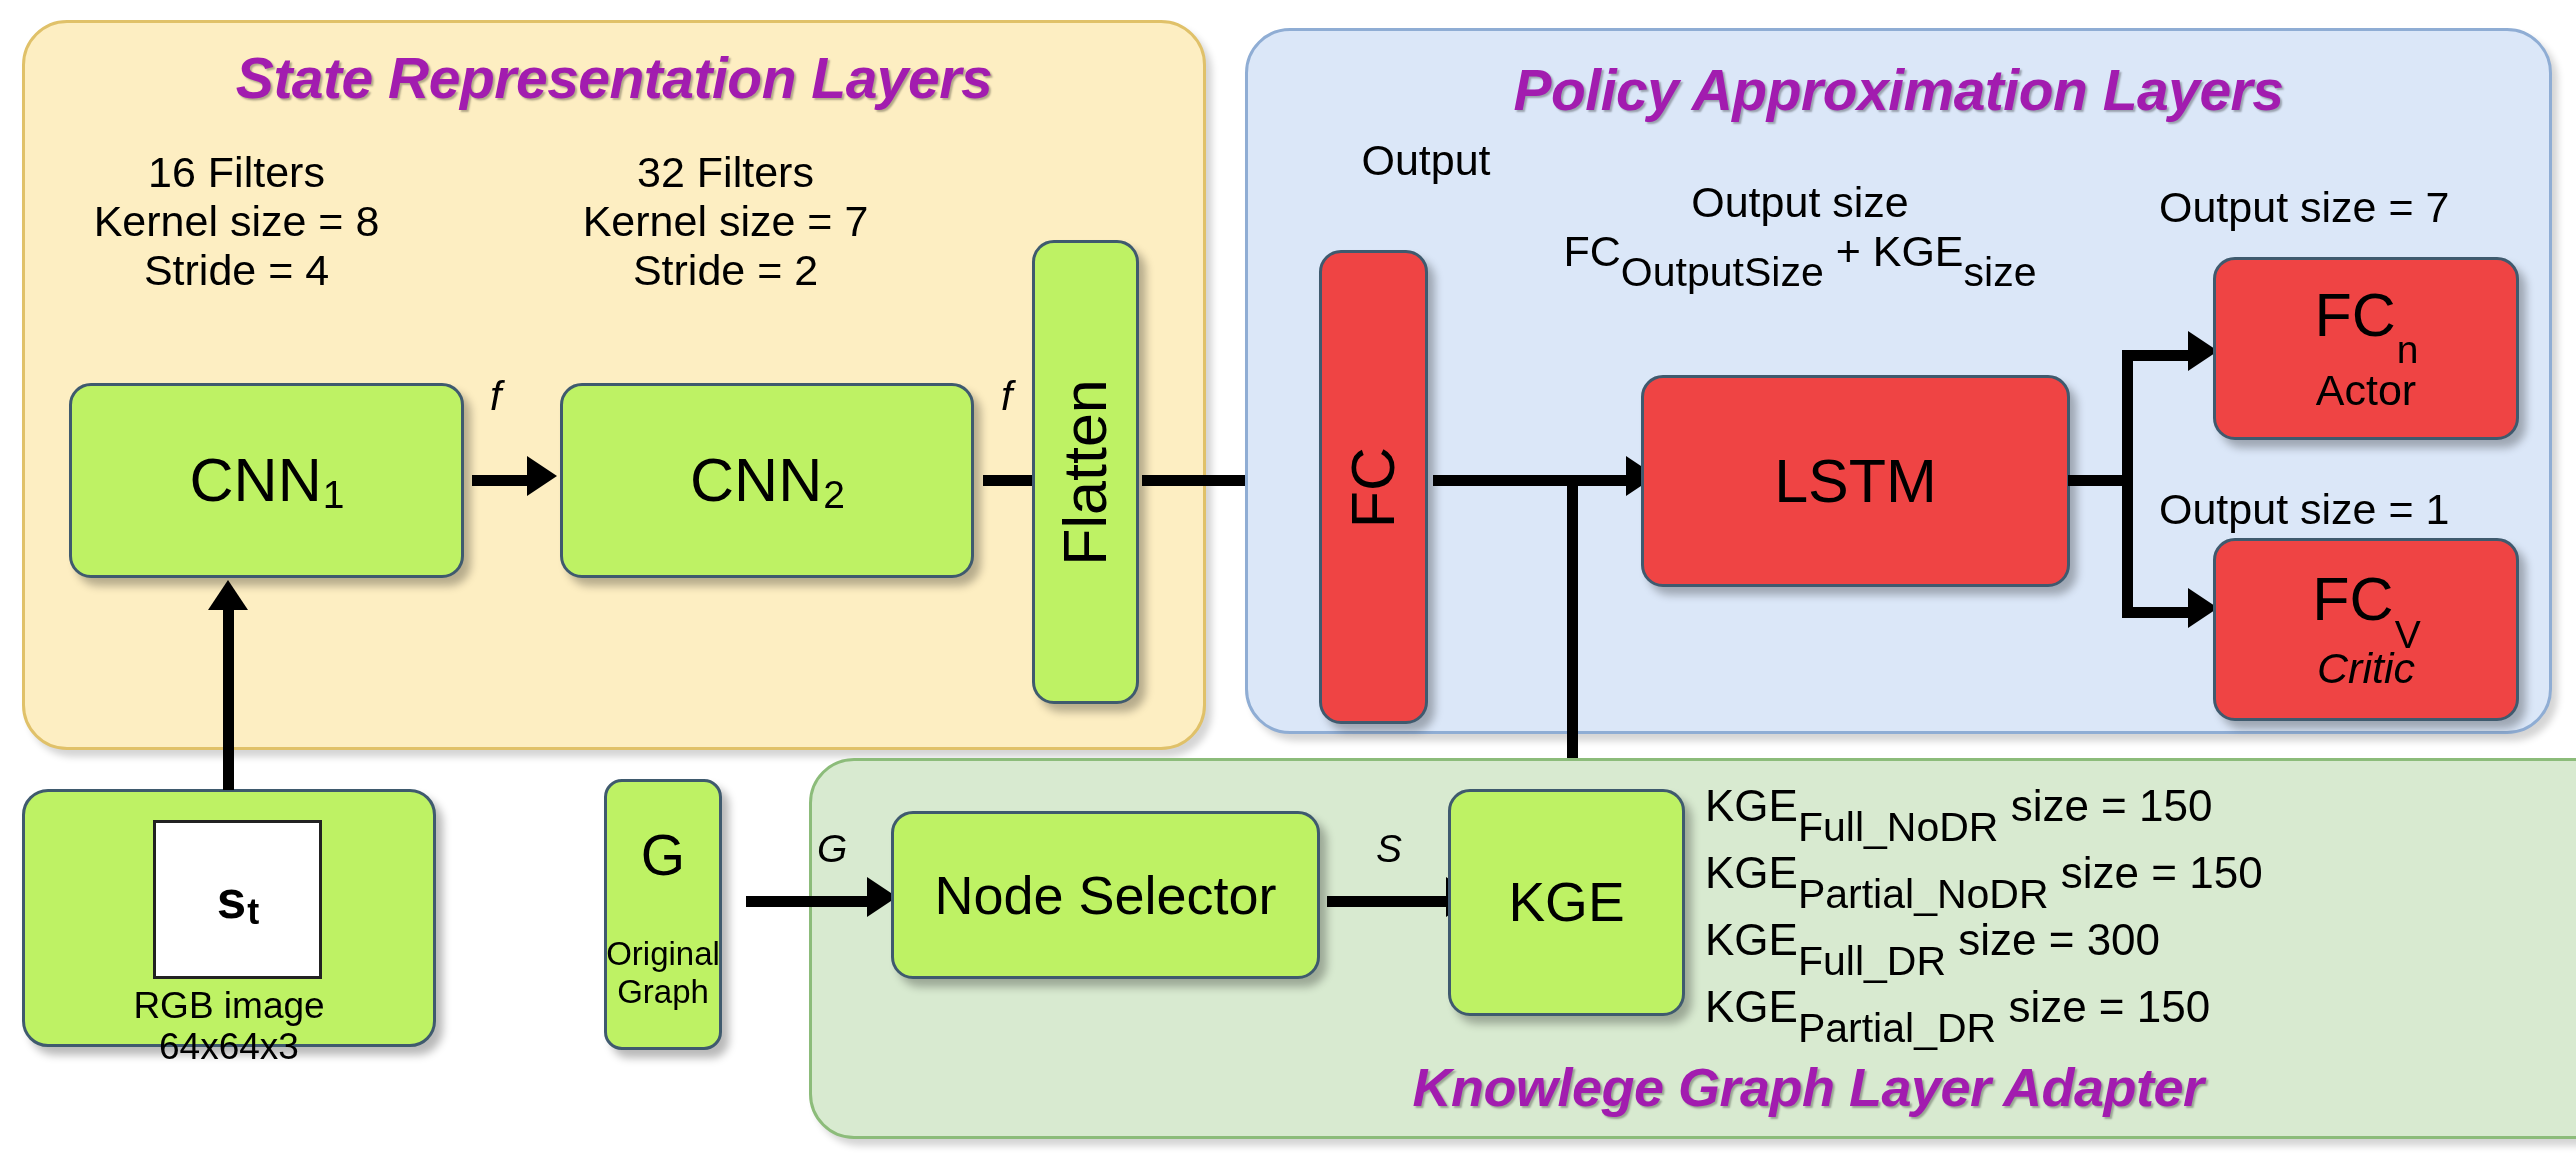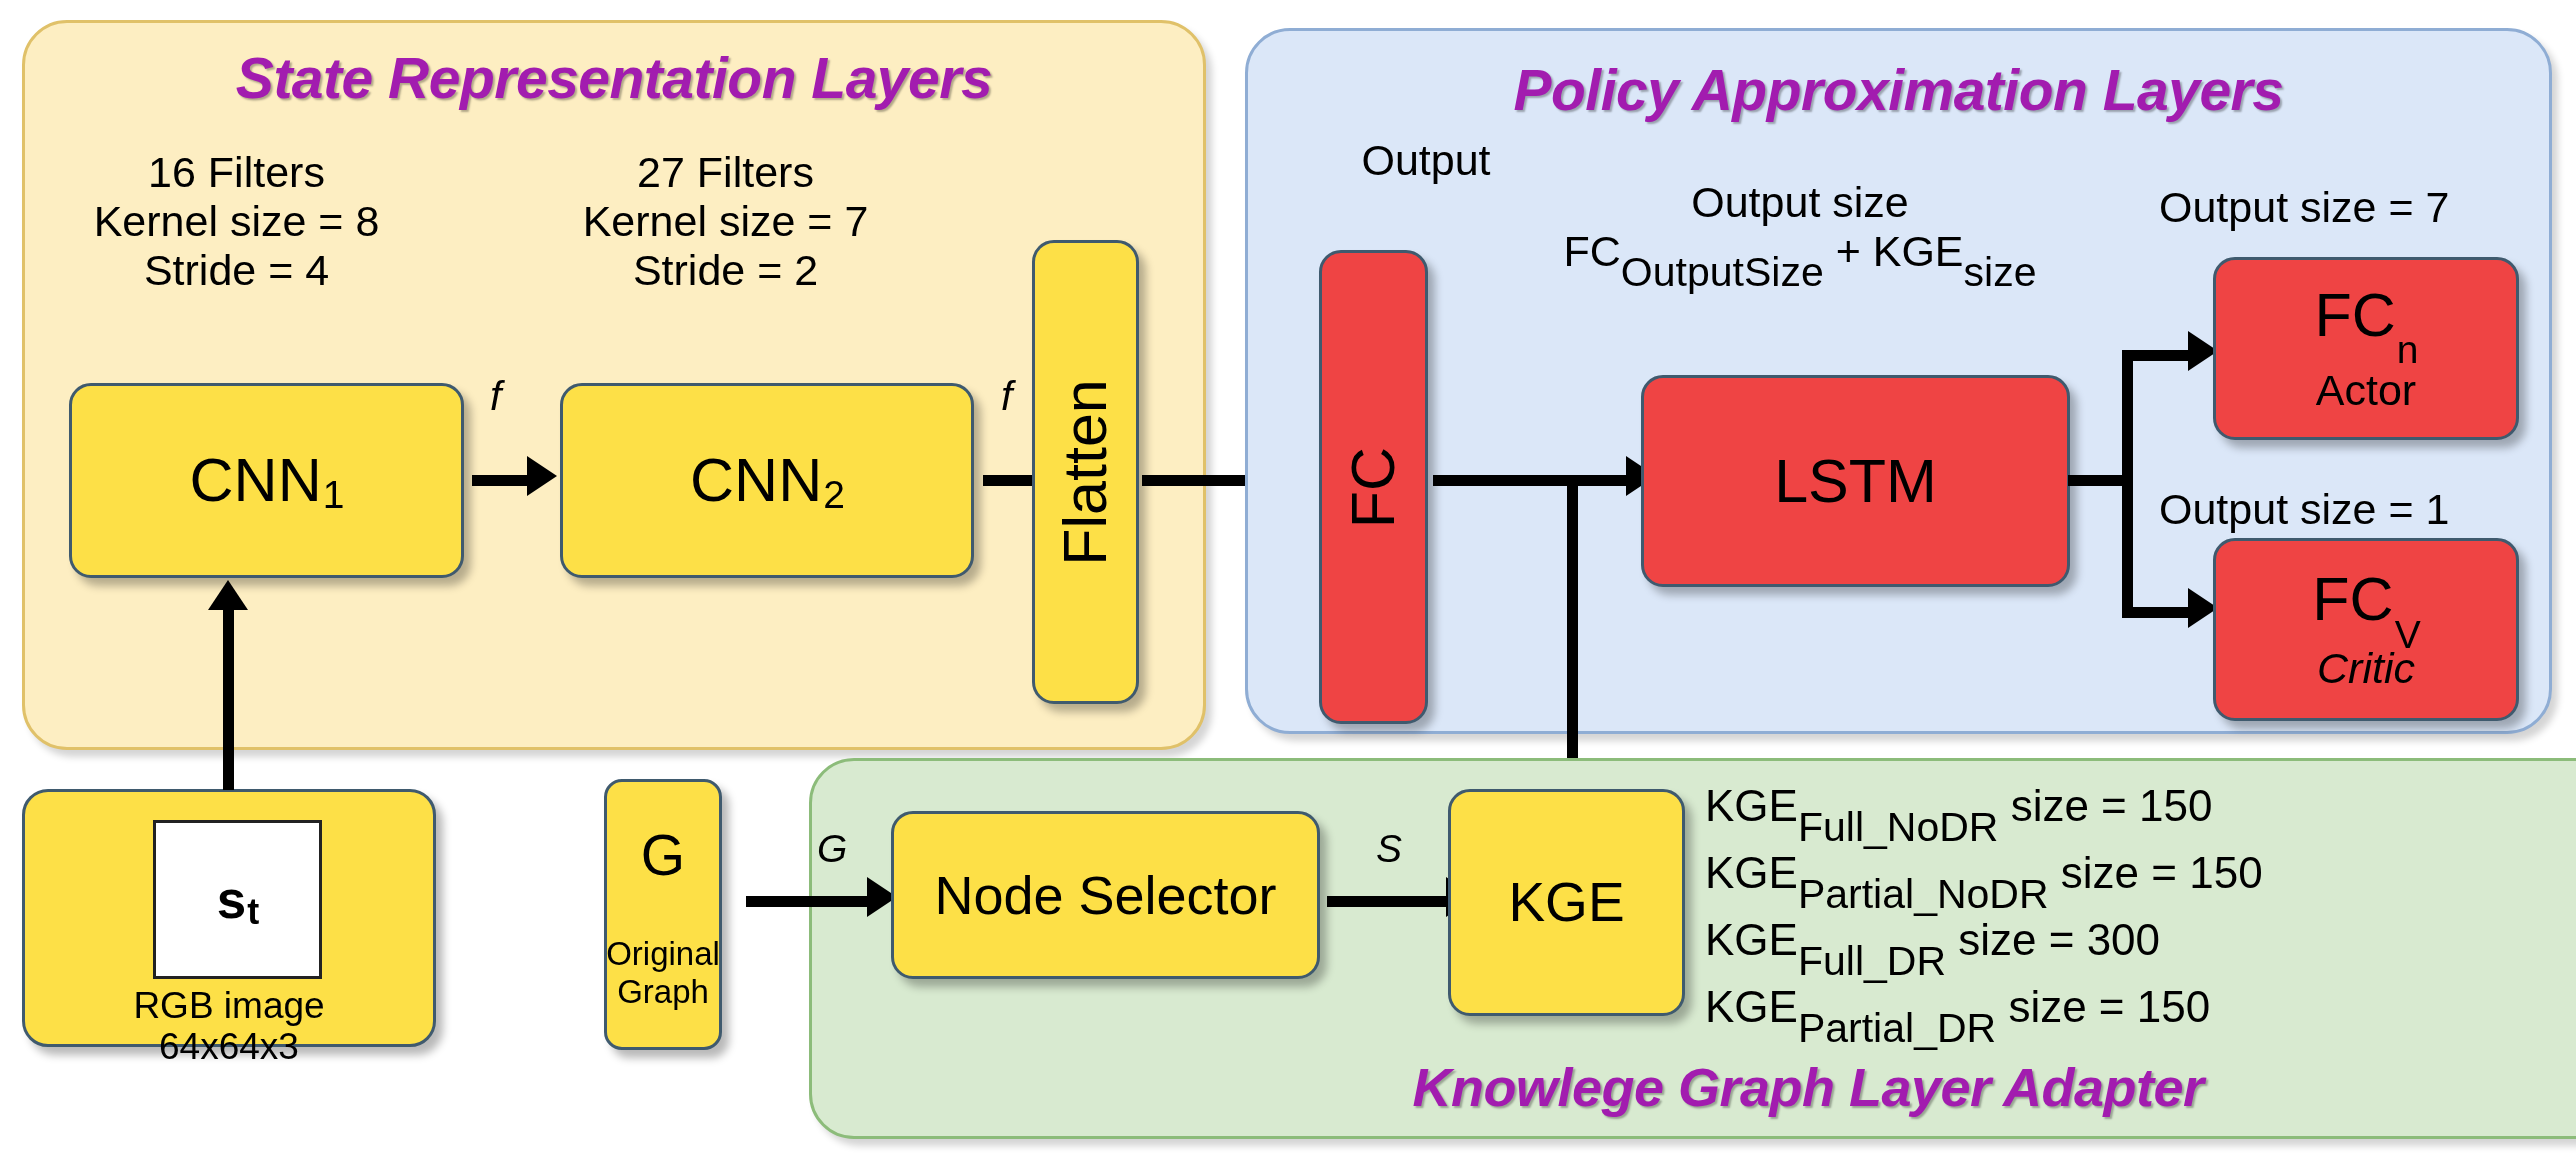--- a/index.html
+++ b/index.html
@@ -58,21 +58,21 @@
     letter-spacing: -0.5px;
     text-shadow: 2px 2px 2px rgba(0,0,0,0.30);
   }
   .panel-state .panel-title { top: 22px; font-size: 57px; }
   .panel-policy .panel-title { top: 26px; font-size: 57px; }
   .panel-kg .panel-title { bottom: 18px; font-size: 54px; }
 
   
   .node {
     position: absolute;
-    background: #fde047;
+    background: #bef264;
     border: 3px solid #3f5a6e;
     border-radius: 22px;
     box-shadow: 7px 8px 8px rgba(0,0,0,0.28);
     box-sizing: border-box;
     display: flex;
     align-items: center;
     justify-content: center;
     color: #000;
     font-size: 61px;
     line-height: 1;
@@ -177,21 +177,21 @@
     <div class="panel-title">State Representation Layers</div>
   </div>
 
   <div class="note center" style="left:59px; top:148px; width:355px;">
     <div>16 Filters</div>
     <div>Kernel size = 8</div>
     <div>Stride = 4</div>
   </div>
 
   <div class="note center" style="left:548px; top:148px; width:355px;">
-    <div>27 Filters</div>
+    <div>32 Filters</div>
     <div>Kernel size = 7</div>
     <div>Stride = 2</div>
   </div>
 
   <div class="node" style="left:69px; top:383px; width:395px; height:195px;">
     <span>CNN</span>
       <span class="sub">1</span>
   </div>
 
   <div class="edge-label" style="left:490px; top:373px;">f</div>

